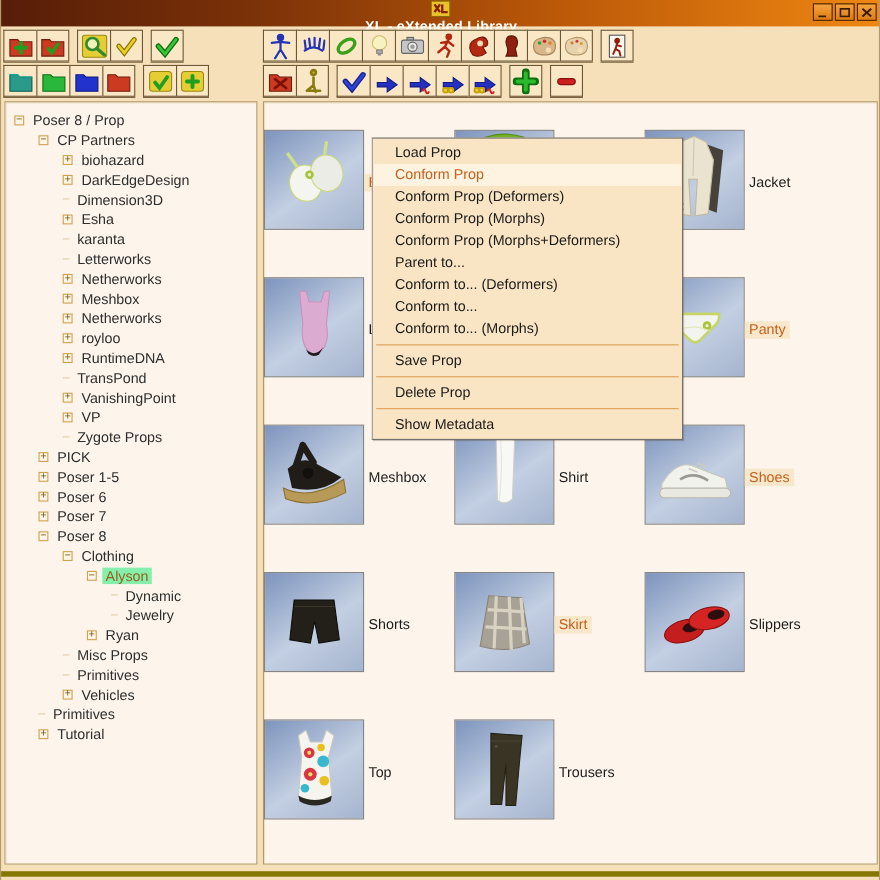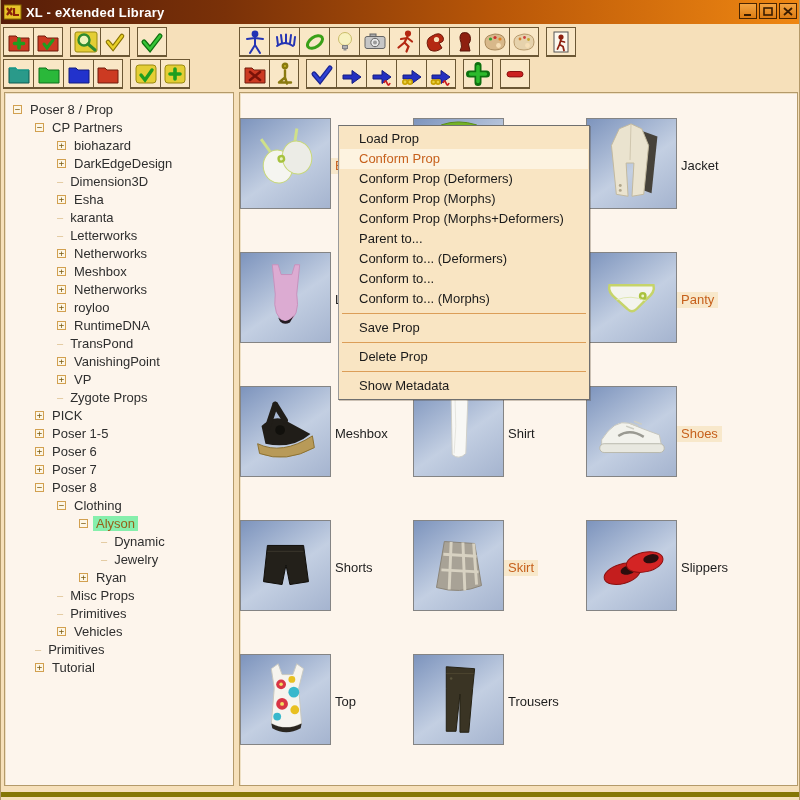--- a/index.html
+++ b/index.html
@@ -5,21 +5,21 @@
   html,body{margin:0;padding:0;}
   body{
     width:800px;height:800px;position:relative;overflow:hidden;
     background:#f6e0ba;font-family:"Liberation Sans",sans-serif;
     border-left:1px solid #b49a6a;border-right:1px solid #b49a6a;box-sizing:border-box;
   }
   
   .titlebar{
     position:absolute;left:0;top:0;width:800px;height:24px;
     background:linear-gradient(90deg,#571d08 0%,#7a3108 28%,#b95708 62%,#ef8712 100%);
-    display:flex;align-items:center;color:#fff;
+    display:flex;align-items:center;color:#fff;flex-direction:column;
   }
   .titlebar .appicon{width:18px;height:16px;margin:0 4px 0 3px;flex:0 0 auto;}
   .titlebar .title{font-size:13px;font-weight:bold;letter-spacing:.2px;}
   .winbtns{position:absolute;right:4px;top:3px;display:flex;gap:2px;}
   .winbtn{
     width:18px;height:16px;box-sizing:border-box;border:1px solid #4a2400;
     background:linear-gradient(180deg,#f3a341,#dd7c12);display:flex;align-items:center;justify-content:center;
     padding:0;cursor:default;
   }
   .winbtn svg{display:block;}
@@ -58,21 +58,21 @@
   .thumb{
     width:91px;height:91px;box-sizing:border-box;border:1px solid #848484;
     background:linear-gradient(145deg,#7d94bd 0%,#c3cfe2 55%,#a5b4cf 100%);
     overflow:hidden;flex:0 0 auto;
   }
   .thumb svg{display:block;}
   .glabel{font-size:13px;color:#1d1d1d;margin-top:5px;padding:0 4px;line-height:16px;}
   .cell.selected .glabel{background:#f8e8cb;color:#c6601c;}
   
   .menu{
-    position:absolute;left:337px;top:125px;width:252px;z-index:10;
+    position:absolute;left:337px;top:125px;width:283px;z-index:10;
     background:#f9e5c3;border:1px solid #6f6f6f;border-left-color:#9a9a9a;
     padding:3px 1px;box-sizing:border-box;box-shadow:1px 1px 0 rgba(60,40,10,.25);
   }
   .menuitem{height:20px;line-height:20px;font-size:13px;color:#1a1a1a;padding-left:19px;}
   .menuitem.hl{background:#fdf3e0;color:#c6601c;}
   .menusep{border-top:1px solid #dc9e58;margin:4px 2px;height:0;}
 </style>
 </head>
 <body>
 

